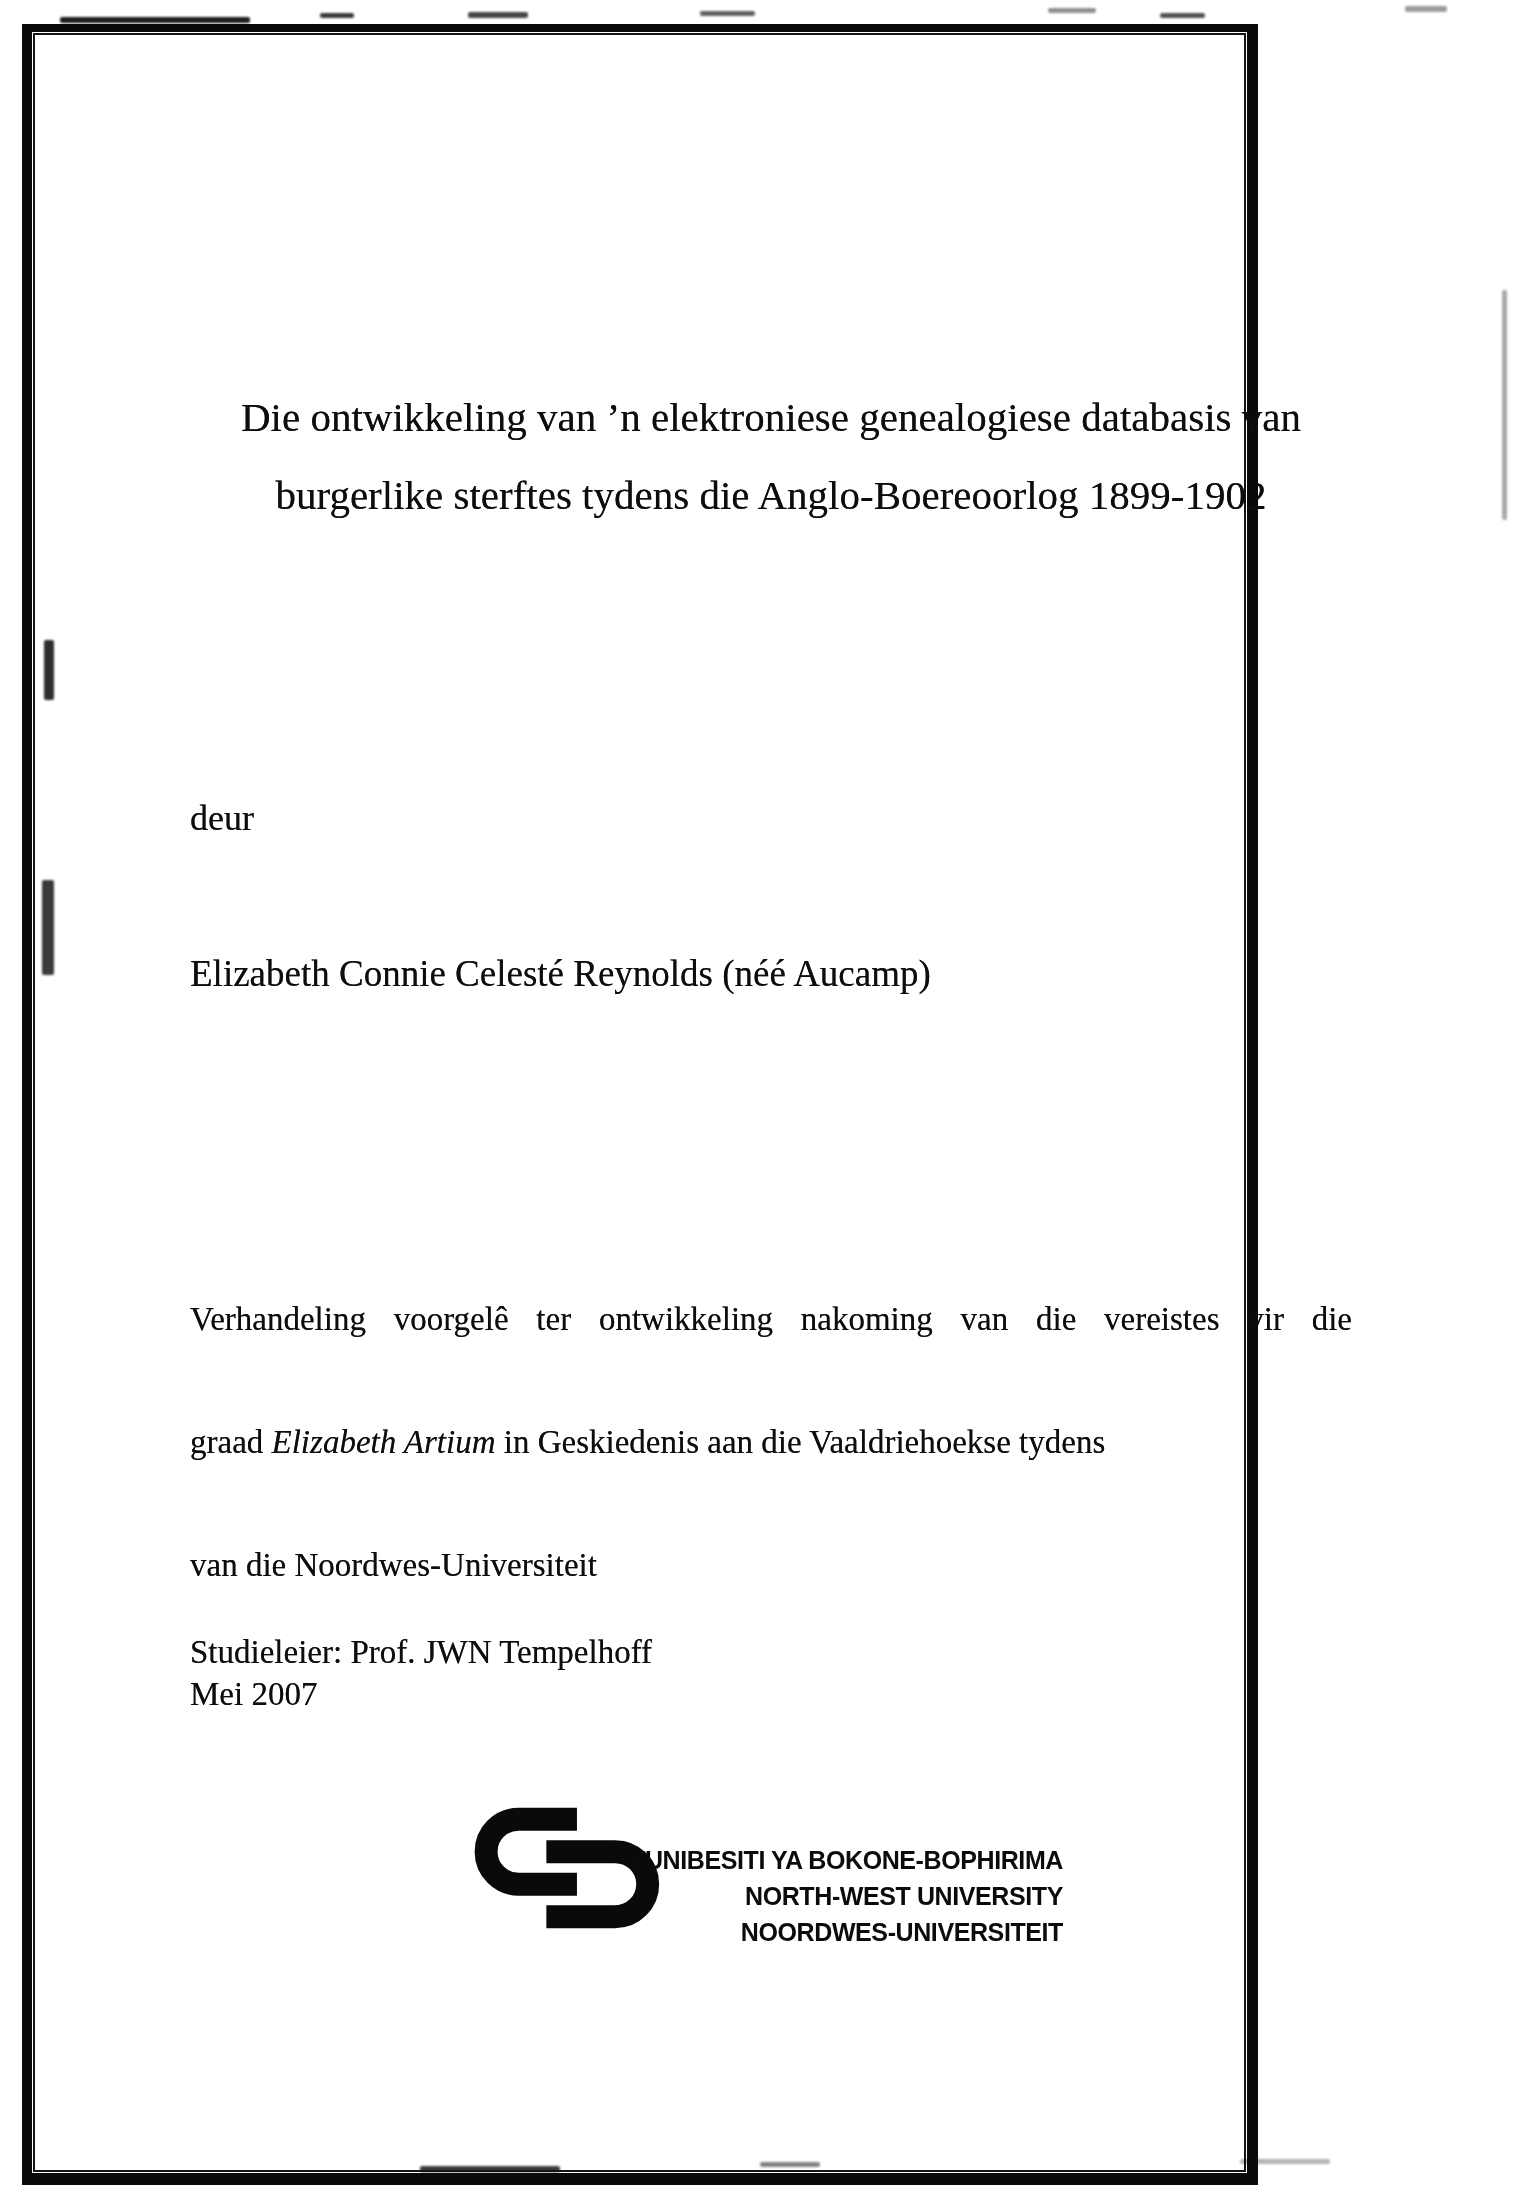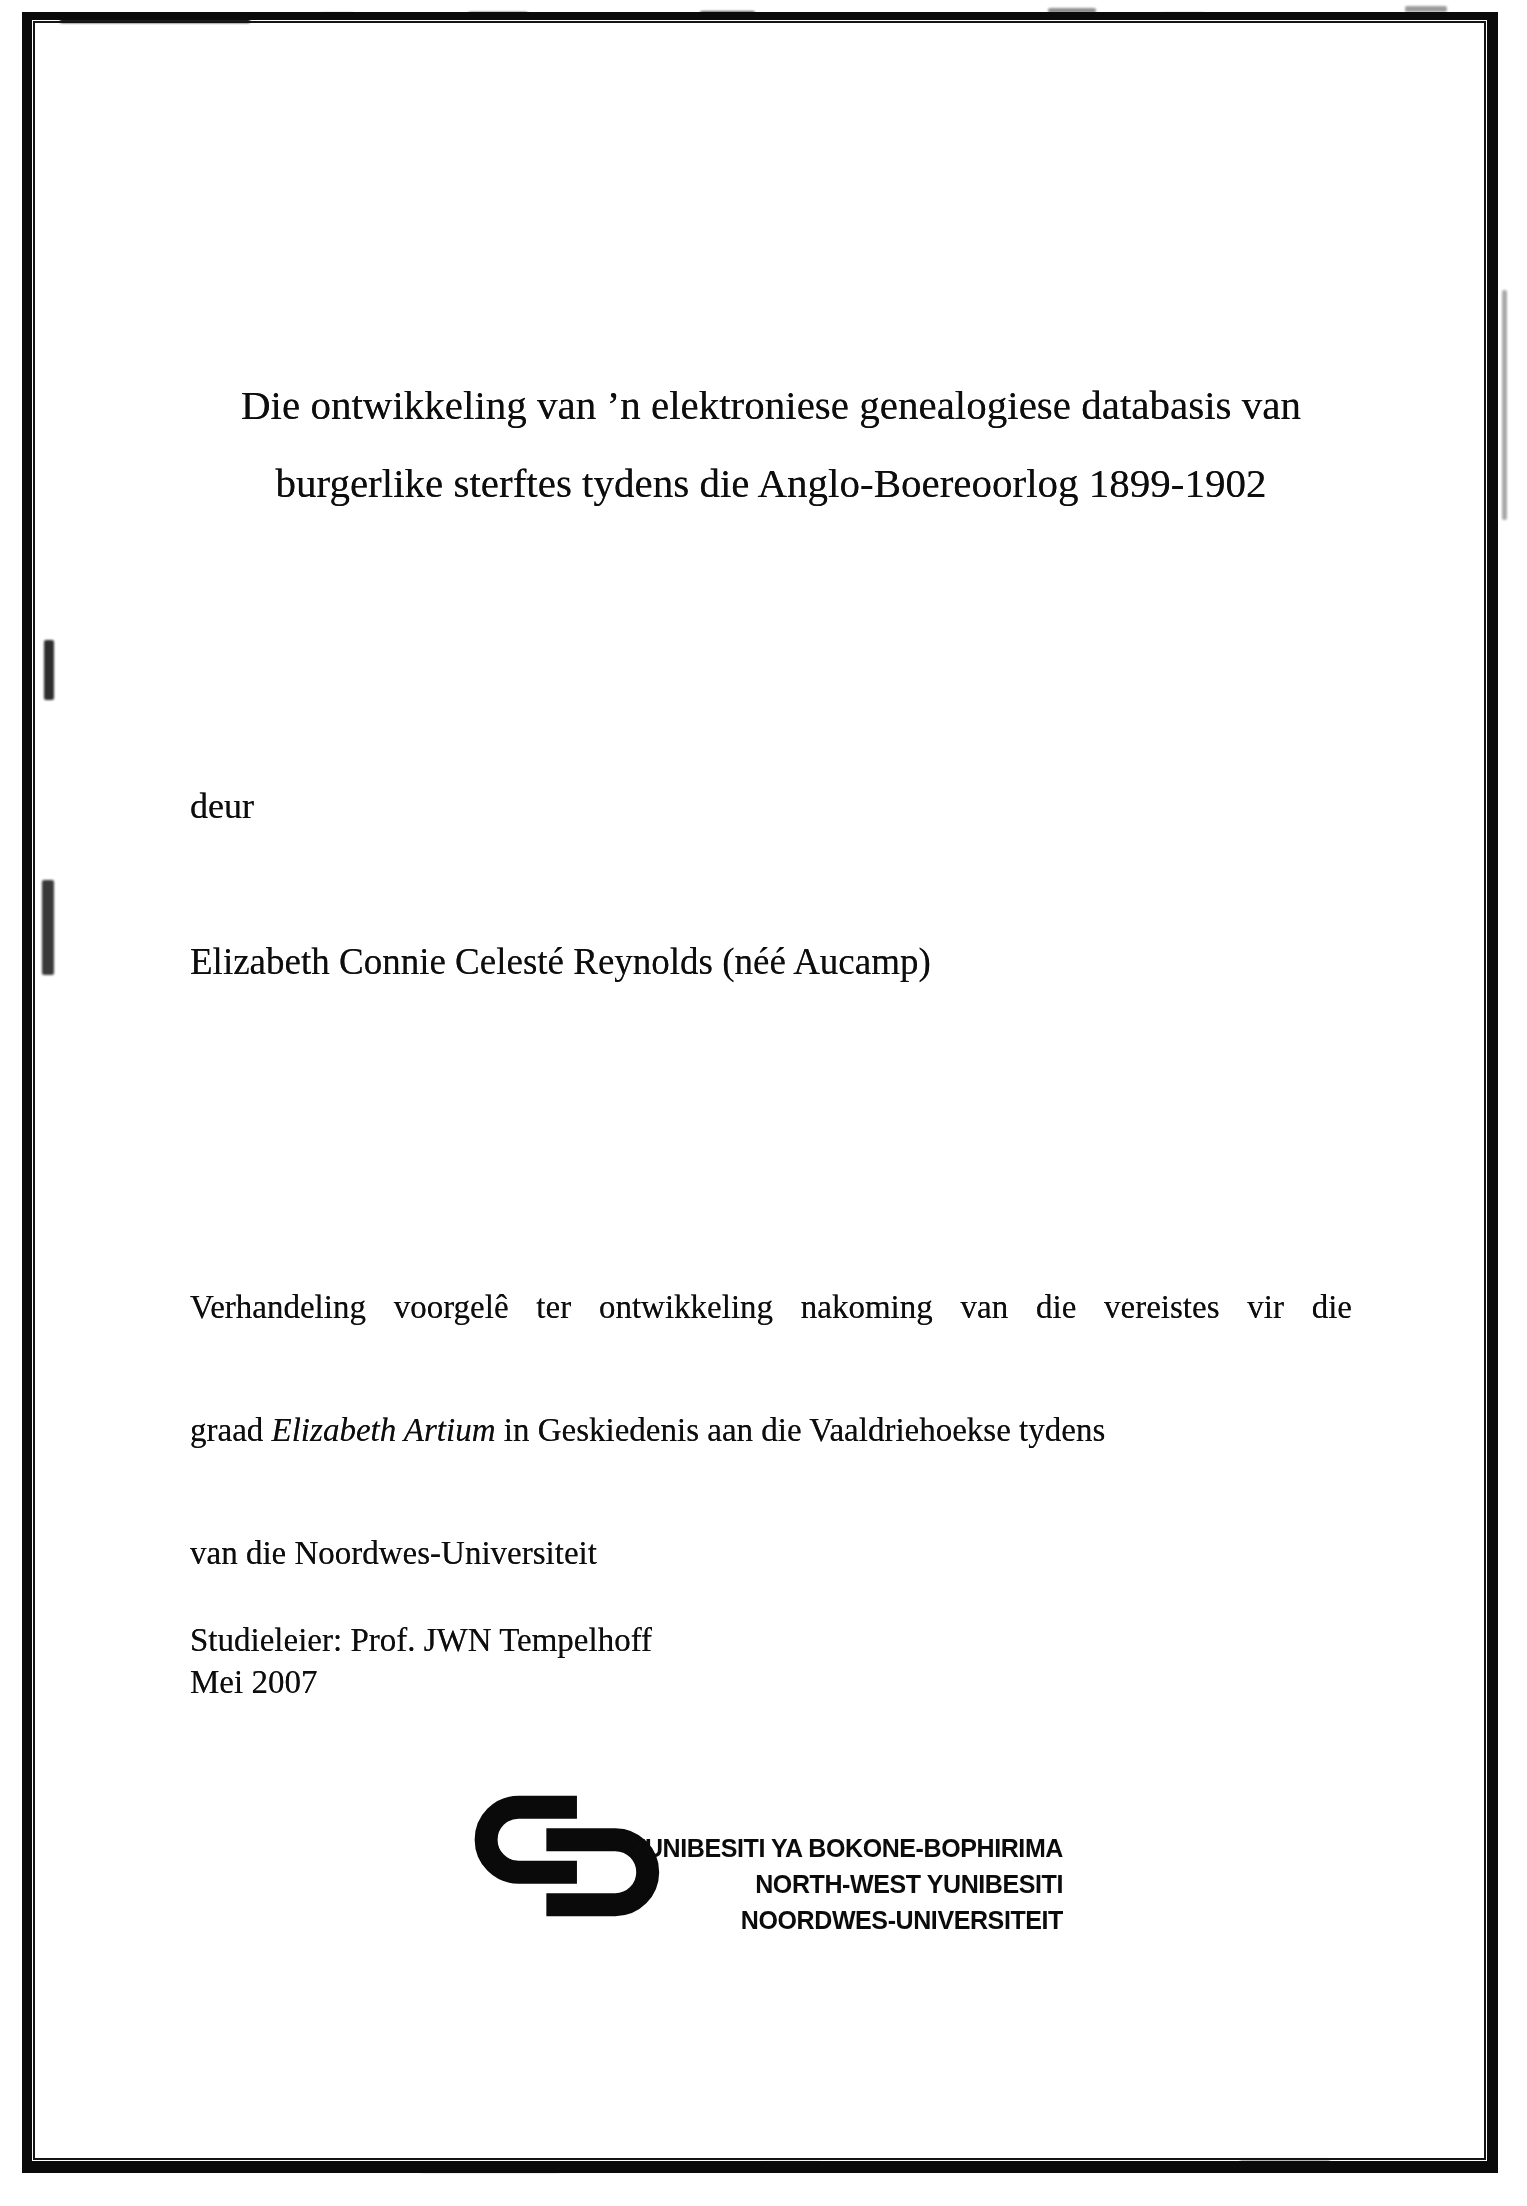--- a/index.html
+++ b/index.html
@@ -6,21 +6,21 @@
   body{
     width:1527px;height:2206px;
     background:#ffffff;
     position:relative;
     font-family:"Liberation Serif", serif;
     color:#0d0d0d;
     overflow:hidden;
   }
   
   .frame-outer{
-    position:absolute;left:22px;top:12px;width:1476px;height:2161px;
+    position:absolute;left:22px;top:24px;width:1236px;height:2161px;
     box-sizing:border-box;
     border-style:solid;border-color:#0a0a0a;
     border-width:8px 11px 12px 10px;
   }
   .frame-inner{
     position:absolute;inset:1px;
     border:2px solid #141414;
   }
   .content{position:absolute;inset:0;}
 
@@ -123,20 +123,20 @@
         <div>Mei 2007</div>
       </div>
 
       <div class="logo-row">
         <svg class="logo-mark" viewBox="0 0 205 140" xmlns="http://www.w3.org/2000/svg" aria-hidden="true">
           <path d="M 115 20 H 54 A 34 34 0 0 0 20 54 V 54 A 34 34 0 0 0 54 88 H 115" fill="none" stroke="#0a0a0a" stroke-width="24"></path>
           <path d="M 83 54 H 155 A 34 34 0 0 1 189 88 V 88 A 34 34 0 0 1 155 122 H 83" fill="none" stroke="#0a0a0a" stroke-width="24"></path>
         </svg>
         <div class="logo-text">
           <div>YUNIBESITI YA BOKONE-BOPHIRIMA</div>
-          <div>NORTH-WEST YUNIBESITI</div>
+          <div>NORTH-WEST UNIVERSITY</div>
           <div>NOORDWES-UNIVERSITEIT</div>
         </div>
       </div>
 
     </div>
   </div>
 </div>
 
 </body></html>

